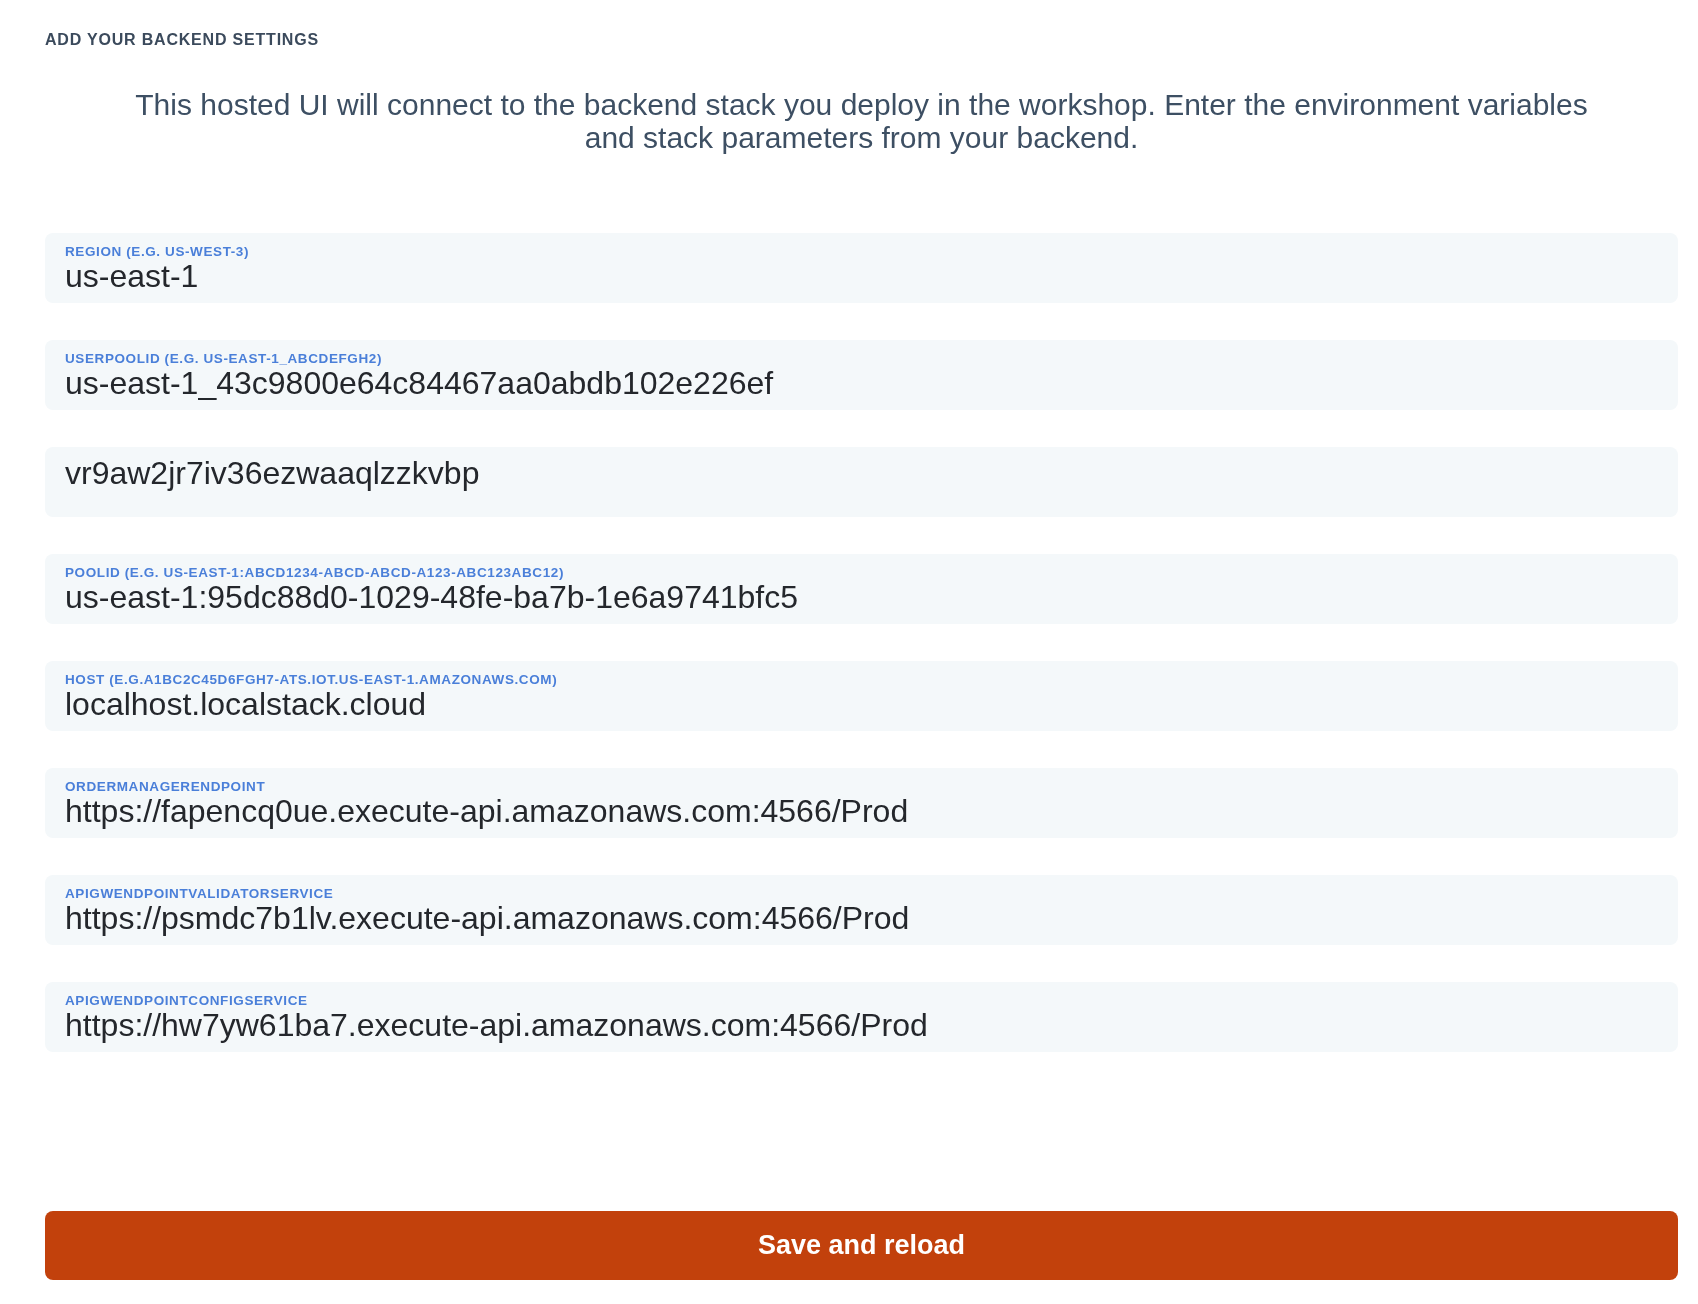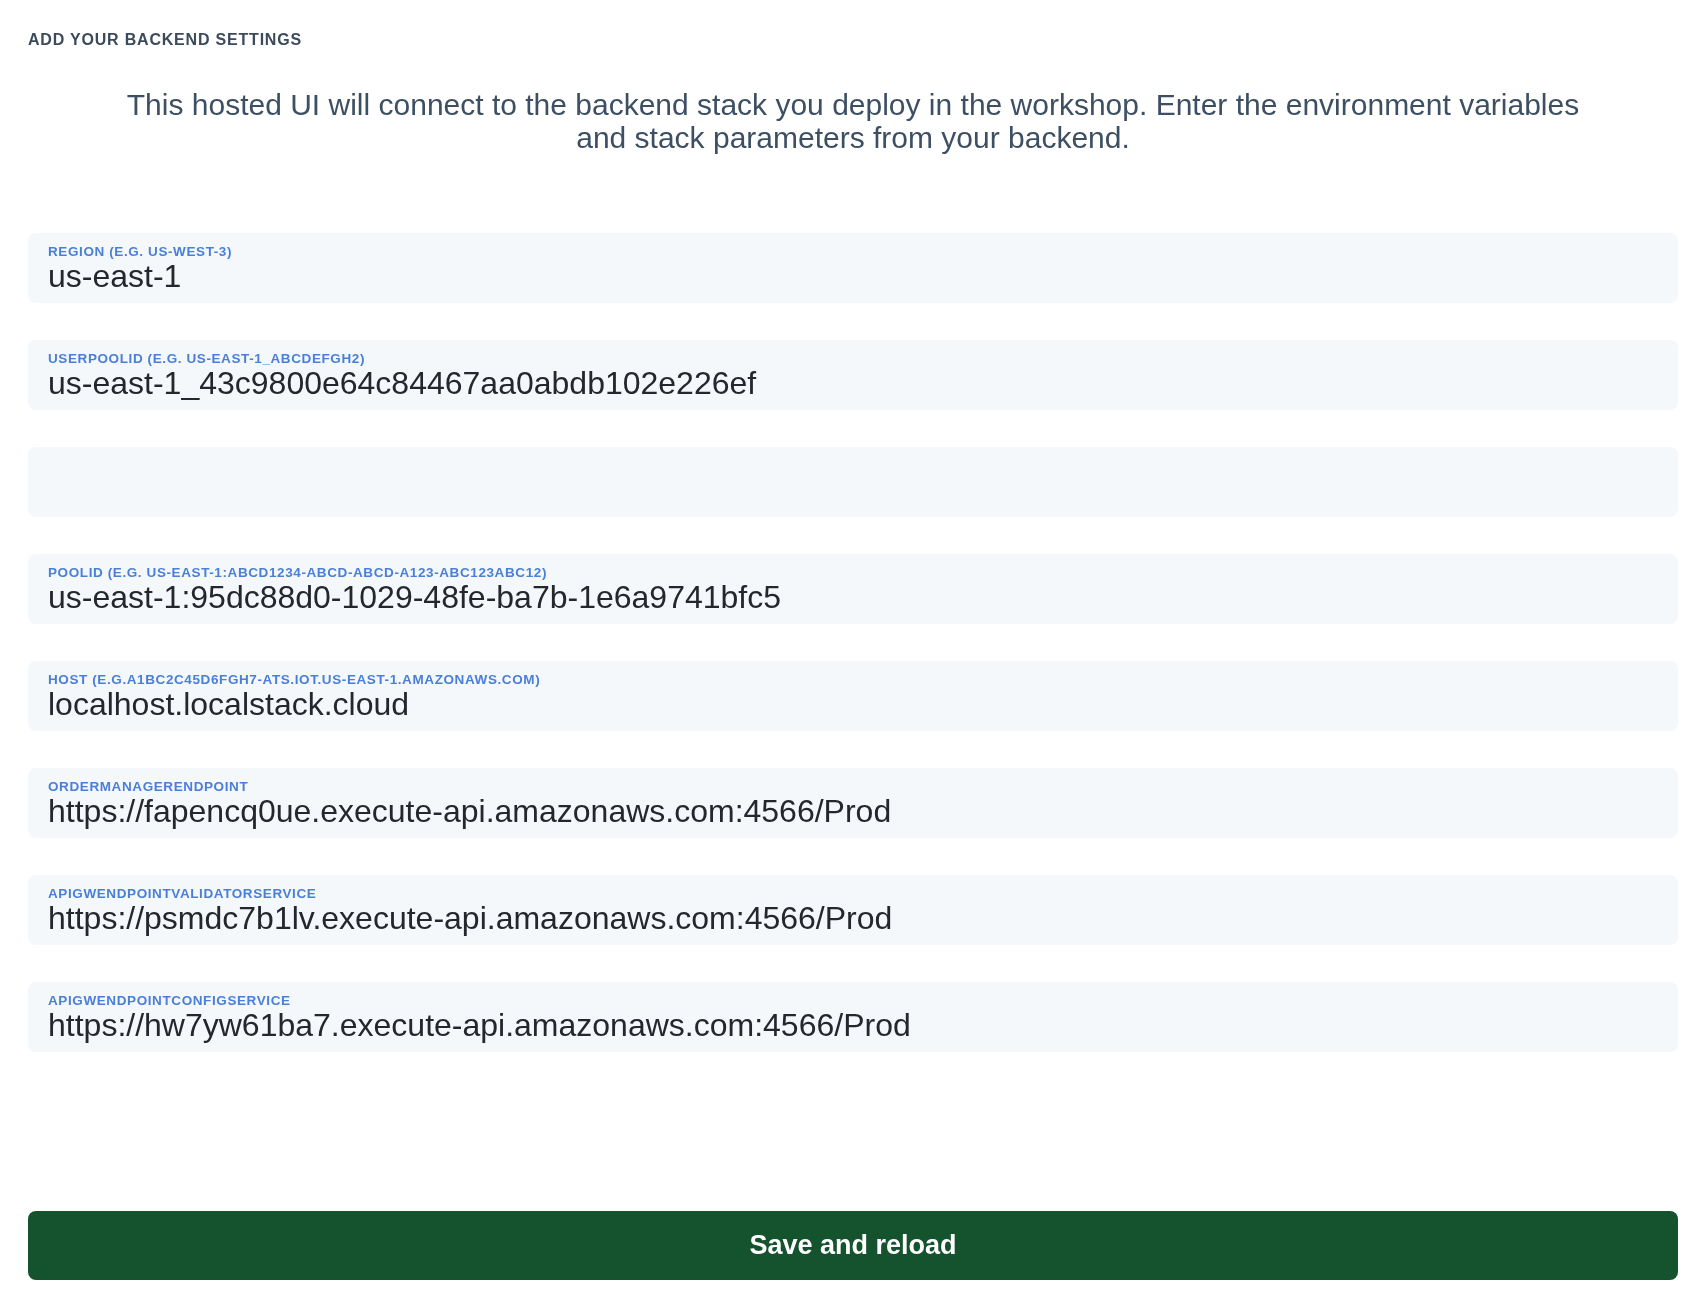--- a/index.html
+++ b/index.html
@@ -6,21 +6,21 @@
   html, body {
     width: 1698px;
     height: 1304px;
     background: #ffffff;
     font-family: "Liberation Sans", sans-serif;
     overflow: hidden;
   }
   .container {
     width: 1698px;
     height: 1304px;
-    padding: 30px 20px 0 28px;
+    padding: 30px 20px 0 45px;
   }
   .page-heading {
     font-size: 16px;
     font-weight: 700;
     letter-spacing: 0.8px;
     color: #3b4a5c;
     line-height: 20px;
   }
   .page-description {
     margin-top: 38px;
@@ -55,21 +55,21 @@
     font-size: 32px;
     color: #24272c;
     line-height: 33px;
     white-space: nowrap;
   }
   .save-button {
     display: block;
     width: 100%;
     margin-top: 159px;
     height: 69px;
-    background: #14532d;
+    background: #c2410c;
     border: none;
     border-radius: 8px;
     color: #ffffff;
     font-family: "Liberation Sans", sans-serif;
     font-size: 27px;
     font-weight: 700;
     text-align: center;
     cursor: pointer;
   }
 </style>
@@ -88,20 +88,21 @@
       <div class="field-label">REGION (E.G. US-WEST-3)</div>
       <div class="field-value">us-east-1</div>
     </div>
 
     <div class="field">
       <div class="field-label">USERPOOLID (E.G. US-EAST-1_ABCDEFGH2)</div>
       <div class="field-value">us-east-1_43c9800e64c84467aa0abdb102e226ef</div>
     </div>
 
     <div class="field">
+      <div class="field-value">vr9aw2jr7iv36ezwaaqlzzkvbp</div>
     </div>
 
     <div class="field">
       <div class="field-label">POOLID (E.G. US-EAST-1:ABCD1234-ABCD-ABCD-A123-ABC123ABC12)</div>
       <div class="field-value">us-east-1:95dc88d0-1029-48fe-ba7b-1e6a9741bfc5</div>
     </div>
 
     <div class="field">
       <div class="field-label">HOST (E.G.A1BC2C45D6FGH7-ATS.IOT.US-EAST-1.AMAZONAWS.COM)</div>
       <div class="field-value">localhost.localstack.cloud</div>

